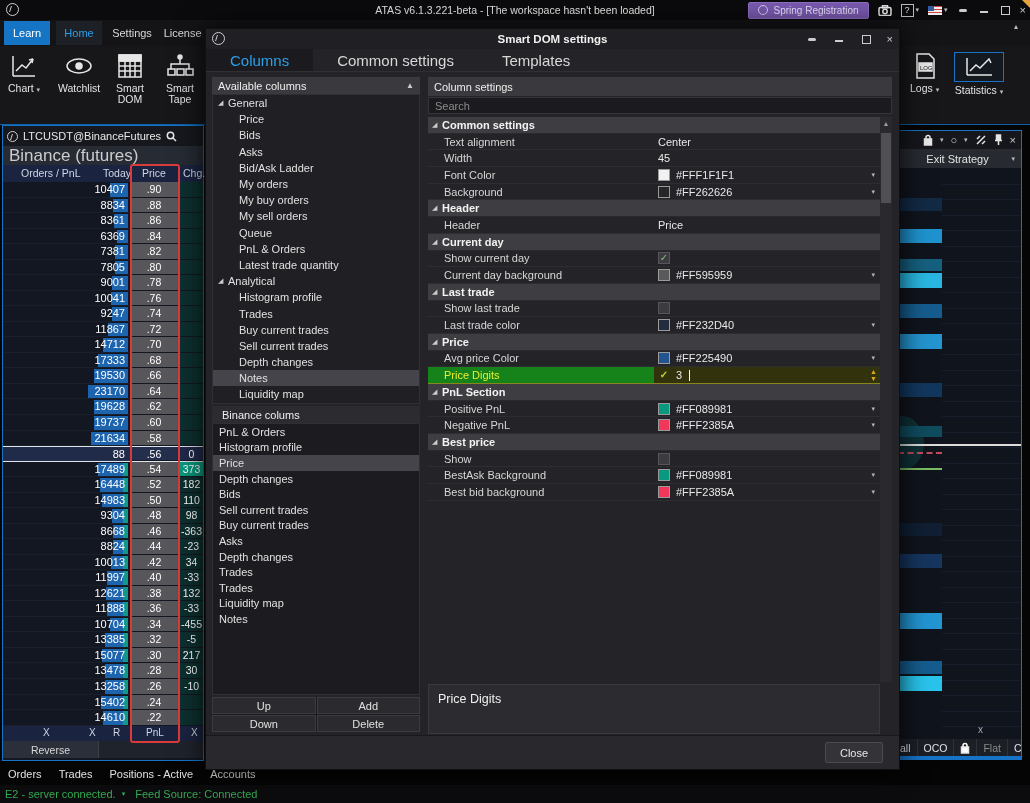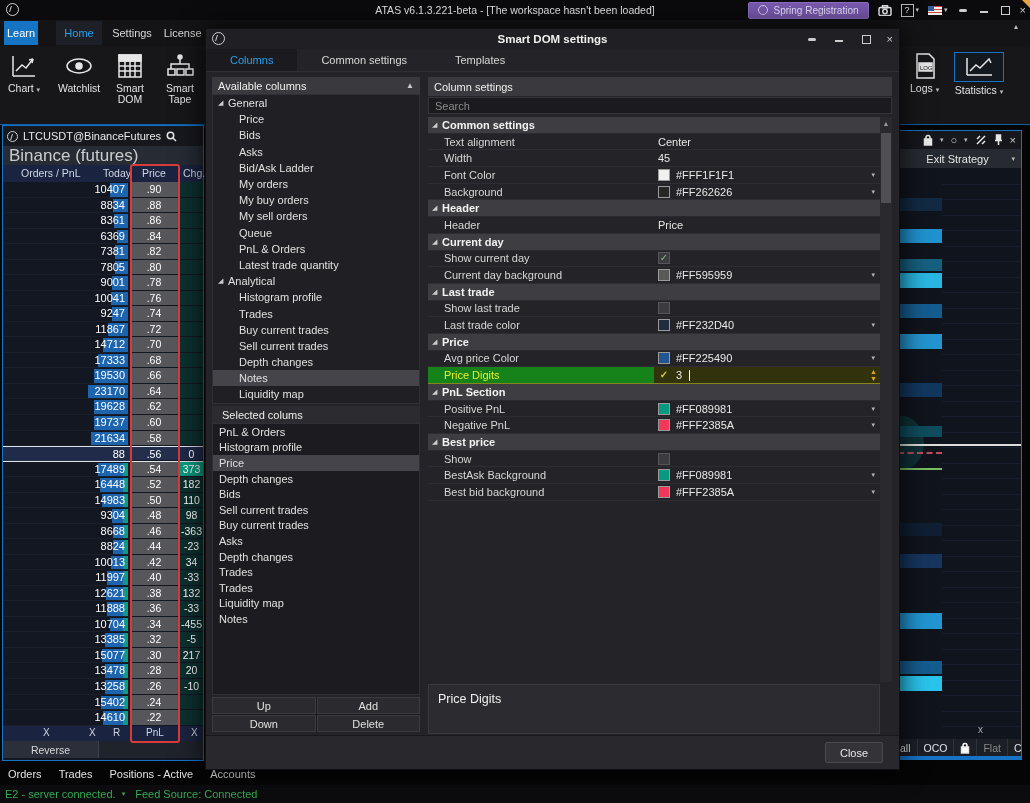--- a/index.html
+++ b/index.html
@@ -23,21 +23,21 @@
   .flag::after{content:"";position:absolute;left:0;top:0;width:6px;height:5px;background:#335a9e;}
   .wbtn{width:12px;height:12px;position:relative;display:inline-block;}
   .wbtn.min::after{content:"";position:absolute;left:2px;top:7px;width:8px;height:2px;background:#ccc;}
   .wbtn.max::after{content:"";position:absolute;left:2px;top:2px;width:7px;height:7px;border:1.4px solid #ccc;}
   .wbtn.pinw::after{content:"";position:absolute;left:2px;top:5px;width:8px;height:3px;background:#ccc;border-radius:2px;}
   .xglyph{color:#ccc;font-size:11px;line-height:12px;}
   #corner-alert{position:absolute;right:0;top:0;width:0;height:0;border-left:8px solid transparent;border-top:8px solid #e8a33d;}
   
   #tabrow{position:absolute;left:0;top:20px;width:1030px;height:26px;background:#141417;}
   .wtab{position:absolute;top:1px;height:24px;line-height:24px;text-align:center;font-size:11px;color:#d8d8d8;}
-  #tab-learn{left:4px;width:34px;background:#1574c4;color:#fff;}
+  #tab-learn{left:4px;width:46px;background:#1574c4;color:#fff;}
   #tab-home{left:56px;width:46px;background:#1d2026;color:#2b9fe8;}
   #tab-settings{left:106px;width:52px;}
   #tab-license{left:162px;width:62px;}
   #ribbon-collapse{position:absolute;right:12px;top:22px;color:#bbb;font-size:8px;}
   
   #ribbon{position:absolute;left:0;top:46px;width:1030px;height:78px;background:#17171a;}
   .rbtn{position:absolute;top:6px;display:flex;flex-direction:column;align-items:center;gap:3px;color:#e3e3e3;}
   .rbtn svg{display:block;}
   .rlabel{font-size:10.5px;text-align:center;line-height:11px;color:#e3e3e3;}
   .caret{font-size:7px;color:#bbb;}
@@ -97,21 +97,21 @@
   #statusbar{position:absolute;left:0;top:785px;width:1030px;height:18px;background:#0c0c0e;display:flex;
       align-items:center;gap:6px;padding-left:5px;color:#35a852;font-size:11px;}
   
   #dialog{position:absolute;left:205px;top:28px;width:695px;height:742px;background:#242428;
       border:1px solid #101012;box-shadow:0 0 26px rgba(0,0,0,0.85);z-index:10;box-sizing:border-box;}
   #d-title{height:20px;background:#202024;position:relative;display:flex;align-items:center;}
   #d-title .dlogo{position:absolute;left:6px;top:3px;}
   #d-title .dtext{width:100%;text-align:center;font-weight:bold;font-size:11.5px;color:#f0f0f0;}
   #d-controls{position:absolute;right:6px;top:4px;display:flex;gap:15px;align-items:center;}
   #d-tabs{height:22px;background:#242428;border-bottom:1px solid #303034;display:flex;}
-  .dtab{padding:0 24px;display:flex;align-items:center;font-size:11px;color:#d8d8d8;}
+  .dtab{padding:0 24px;display:flex;align-items:center;font-size:15px;color:#d8d8d8;}
   .dtab.active{background:#1b1b1f;color:#2b9fe8;}
   
   #avail-header{position:absolute;left:6px;top:48px;width:208px;height:17px;background:#3a3a3e;display:flex;
       align-items:center;padding:0 6px;box-sizing:border-box;color:#eee;}
   #avail-header .sort{margin-left:auto;font-size:8px;color:#ccc;}
   #avail-list{position:absolute;left:6px;top:65px;width:208px;height:310px;background:#202024;
       border:1px solid #303034;box-sizing:border-box;overflow:hidden;}
   .titem{height:16.2px;display:flex;align-items:center;color:#e0e0e0;font-size:11px;}
   .titem .tcaret{width:10px;margin-left:5px;font-size:7px;color:#ccc;}
   .titem.child{padding-left:26px;}
@@ -487,21 +487,21 @@
           <span class="today">15077</span>
           <span class="price">.30</span>
           <span class="chg">217</span>
         </div>
         <div class="lrow bid">
           <div class="bar" style="width: 23px;">
             <span class="strip"></span>
           </div>
           <span class="today">13478</span>
           <span class="price">.28</span>
-          <span class="chg">20</span>
+          <span class="chg">30</span>
         </div>
         <div class="lrow bid">
           <div class="bar" style="width: 23px;">
             <span class="strip"></span>
           </div>
           <span class="today">13258</span>
           <span class="price">.26</span>
           <span class="chg">-10</span>
         </div>
         <div class="lrow bid">
@@ -718,21 +718,21 @@
         </div>
         <div class="titem child selected">
           <span>Notes</span>
         </div>
         <div class="titem child">
           <span>Liquidity map</span>
         </div>
       </div>
 
     <div id="sel-header">
-      <span>Selected colums</span>
+      <span>Binance colums</span>
     </div>
     <div id="sel-list">
         <div class="sitem">PnL &amp; Orders</div>
         <div class="sitem">Histogram profile</div>
         <div class="sitem selected">Price</div>
         <div class="sitem">Depth changes</div>
         <div class="sitem">Bids</div>
         <div class="sitem">Sell current trades</div>
         <div class="sitem">Buy current trades</div>
         <div class="sitem">Asks</div>

